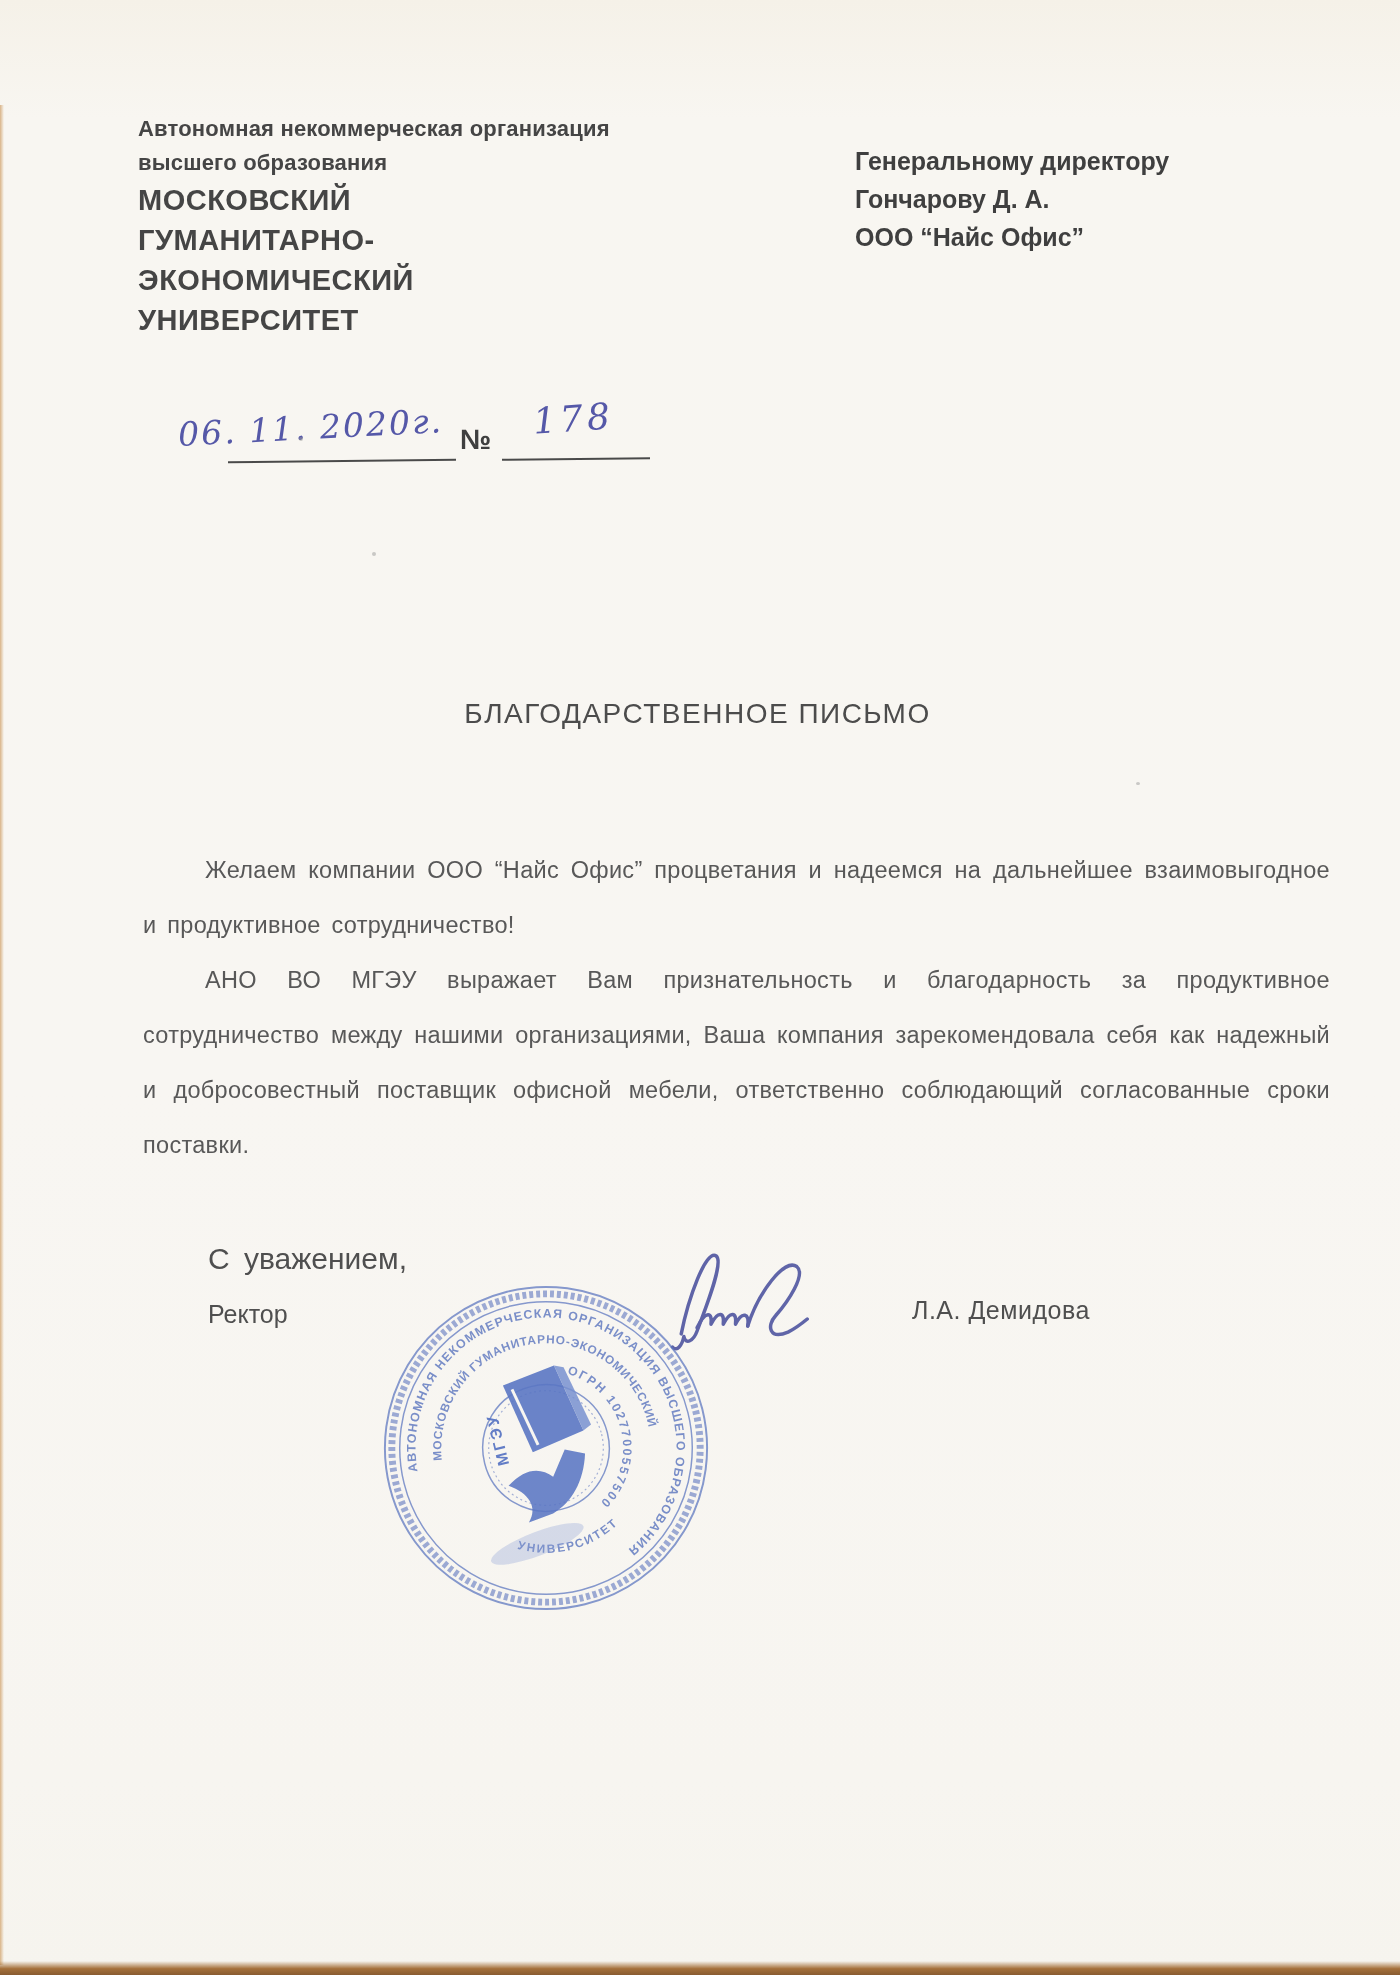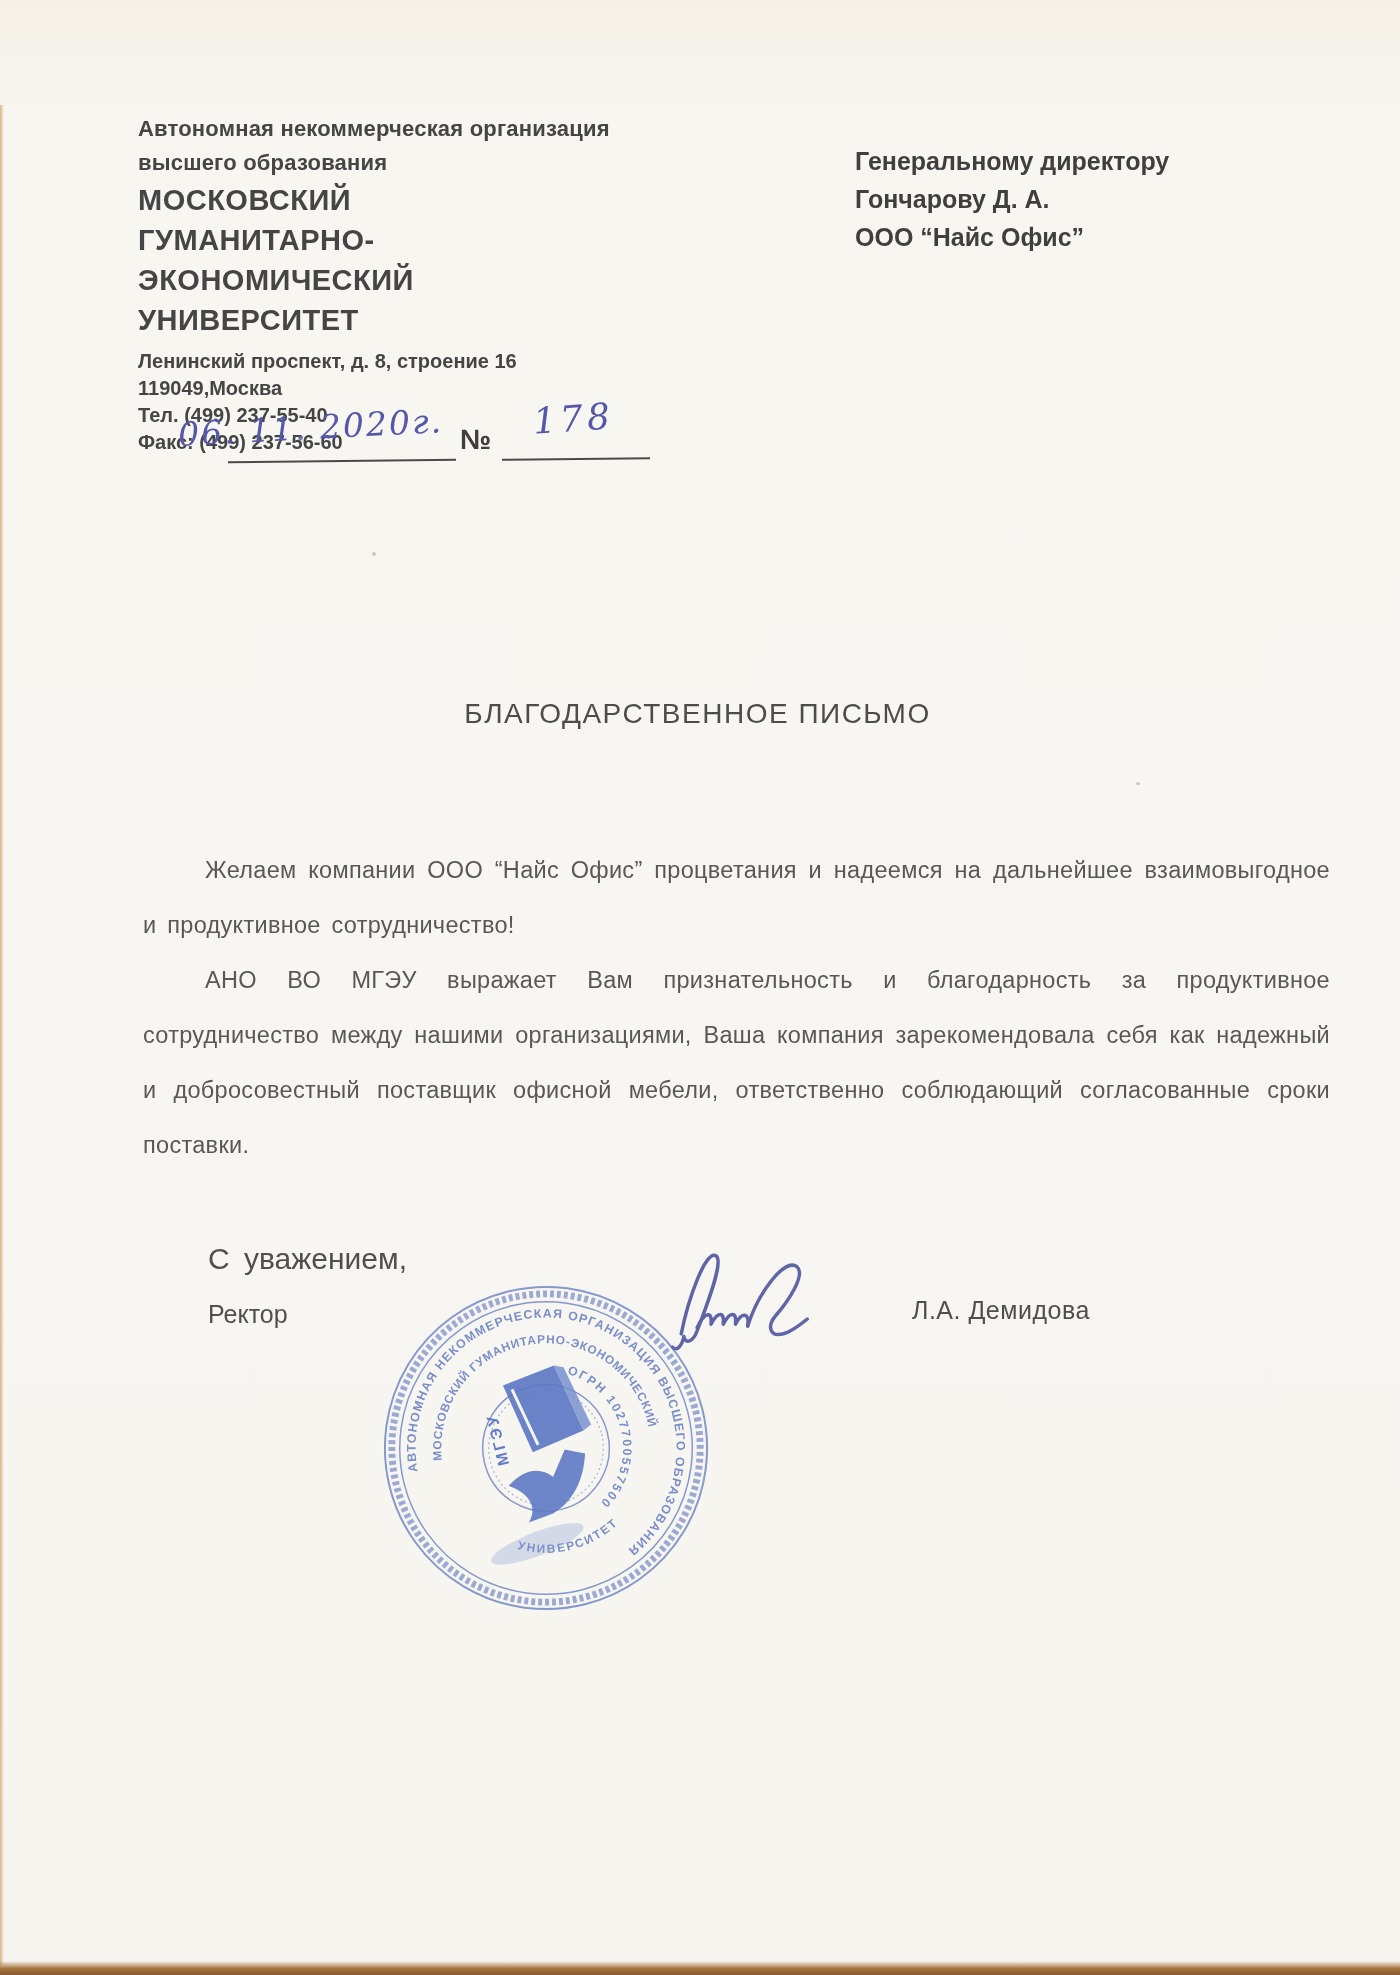--- a/index.html
+++ b/index.html
@@ -75,26 +75,20 @@
 <body>
 
 <div class="page">
 
   <div class="abs lh">
     <div class="small">Автономная некоммерческая организация</div>
     <div class="small">высшего образования</div>
     <div class="big">МОСКОВСКИЙ</div>
     <div class="big">ГУМАНИТАРНО-ЭКОНОМИЧЕСКИЙ</div>
     <div class="big">УНИВЕРСИТЕТ</div>
-    <div class="addr-block">
-      <div class="addr">Ленинский проспект, д. 8, строение 16</div>
-      <div class="addr">119049,Москва</div>
-      <div class="addr">Тел.   (499) 237-55-40</div>
-      <div class="addr">Факс: (499) 237-56-60</div>
-    </div>
   </div>
 
   <div class="abs addressee">
     <div>Генеральному директору</div>
     <div>Гончарову Д. А.</div>
     <div>ООО “Найс Офис”</div>
   </div>
 
   <div class="abs hand hw-date">06. 11. 2020г.</div>
   <div class="abs refline l1"></div>

